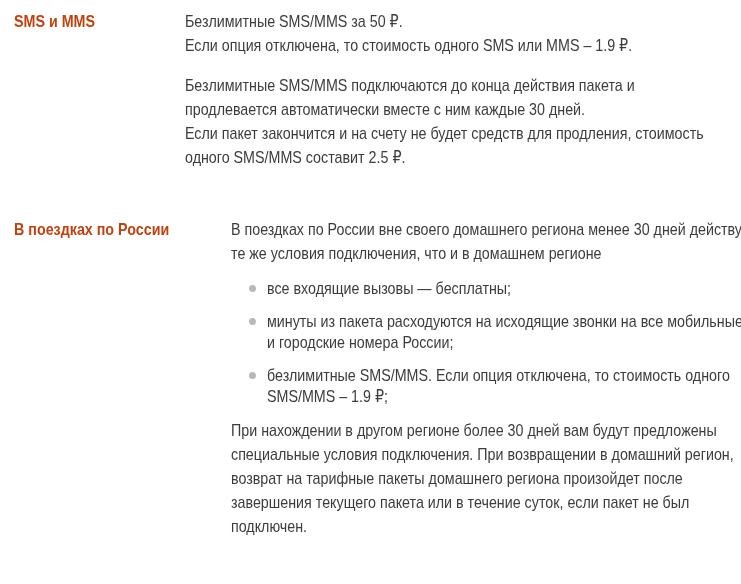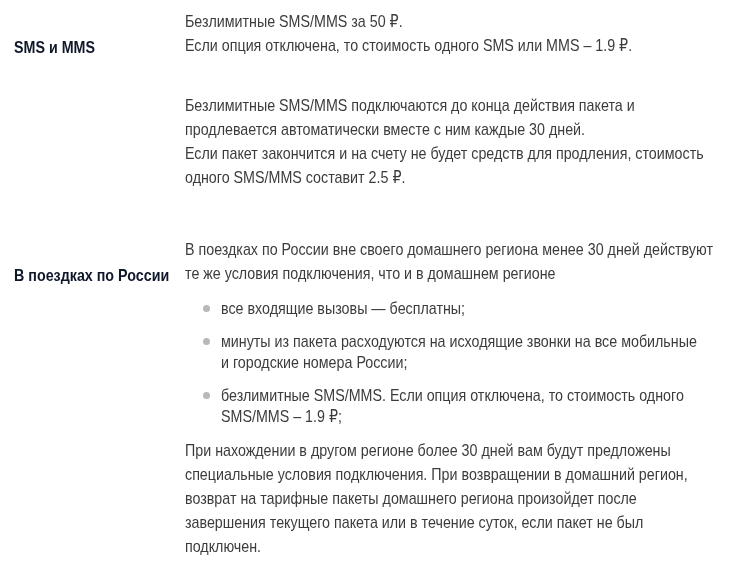--- a/index.html
+++ b/index.html
@@ -9,41 +9,40 @@
     box-sizing: border-box;
     background: #ffffff;
     padding: 10px 0 0 14px;
     overflow: hidden;
     font-family: "Liberation Sans", "DejaVu Sans", sans-serif;
     font-size: 17px;
     line-height: 24px;
     color: #3c3c3c;
   }
   .row { display: flex; align-items: flex-start; }
-  .row-gap { margin-top: 48px; }
+  .row-gap { margin-top: 48px; gap: 46px; }
   .label-col {
     flex: 0 0 171px;
     width: 171px;
     font-weight: bold;
-    color: #0f172a;
-    margin-top: 26px;
+    color: #c2410c;
   }
   .content-col {
     flex: 0 0 542px;
     width: 542px;
   }
   
   .condense {
     display: inline-block;
     transform: scaleX(0.84);
     transform-origin: left top;
     white-space: pre;
   }
   .para { margin: 0; }
-  .para-spaced { margin-top: 36px; }
+  .para-spaced { margin-top: 16px; }
   .outro { margin-top: 5px; }
   ul.bullets {
     list-style: none;
     margin: 0;
     padding: 0;
     line-height: 21px;
   }
   ul.bullets li {
     position: relative;
     padding-left: 24px;

